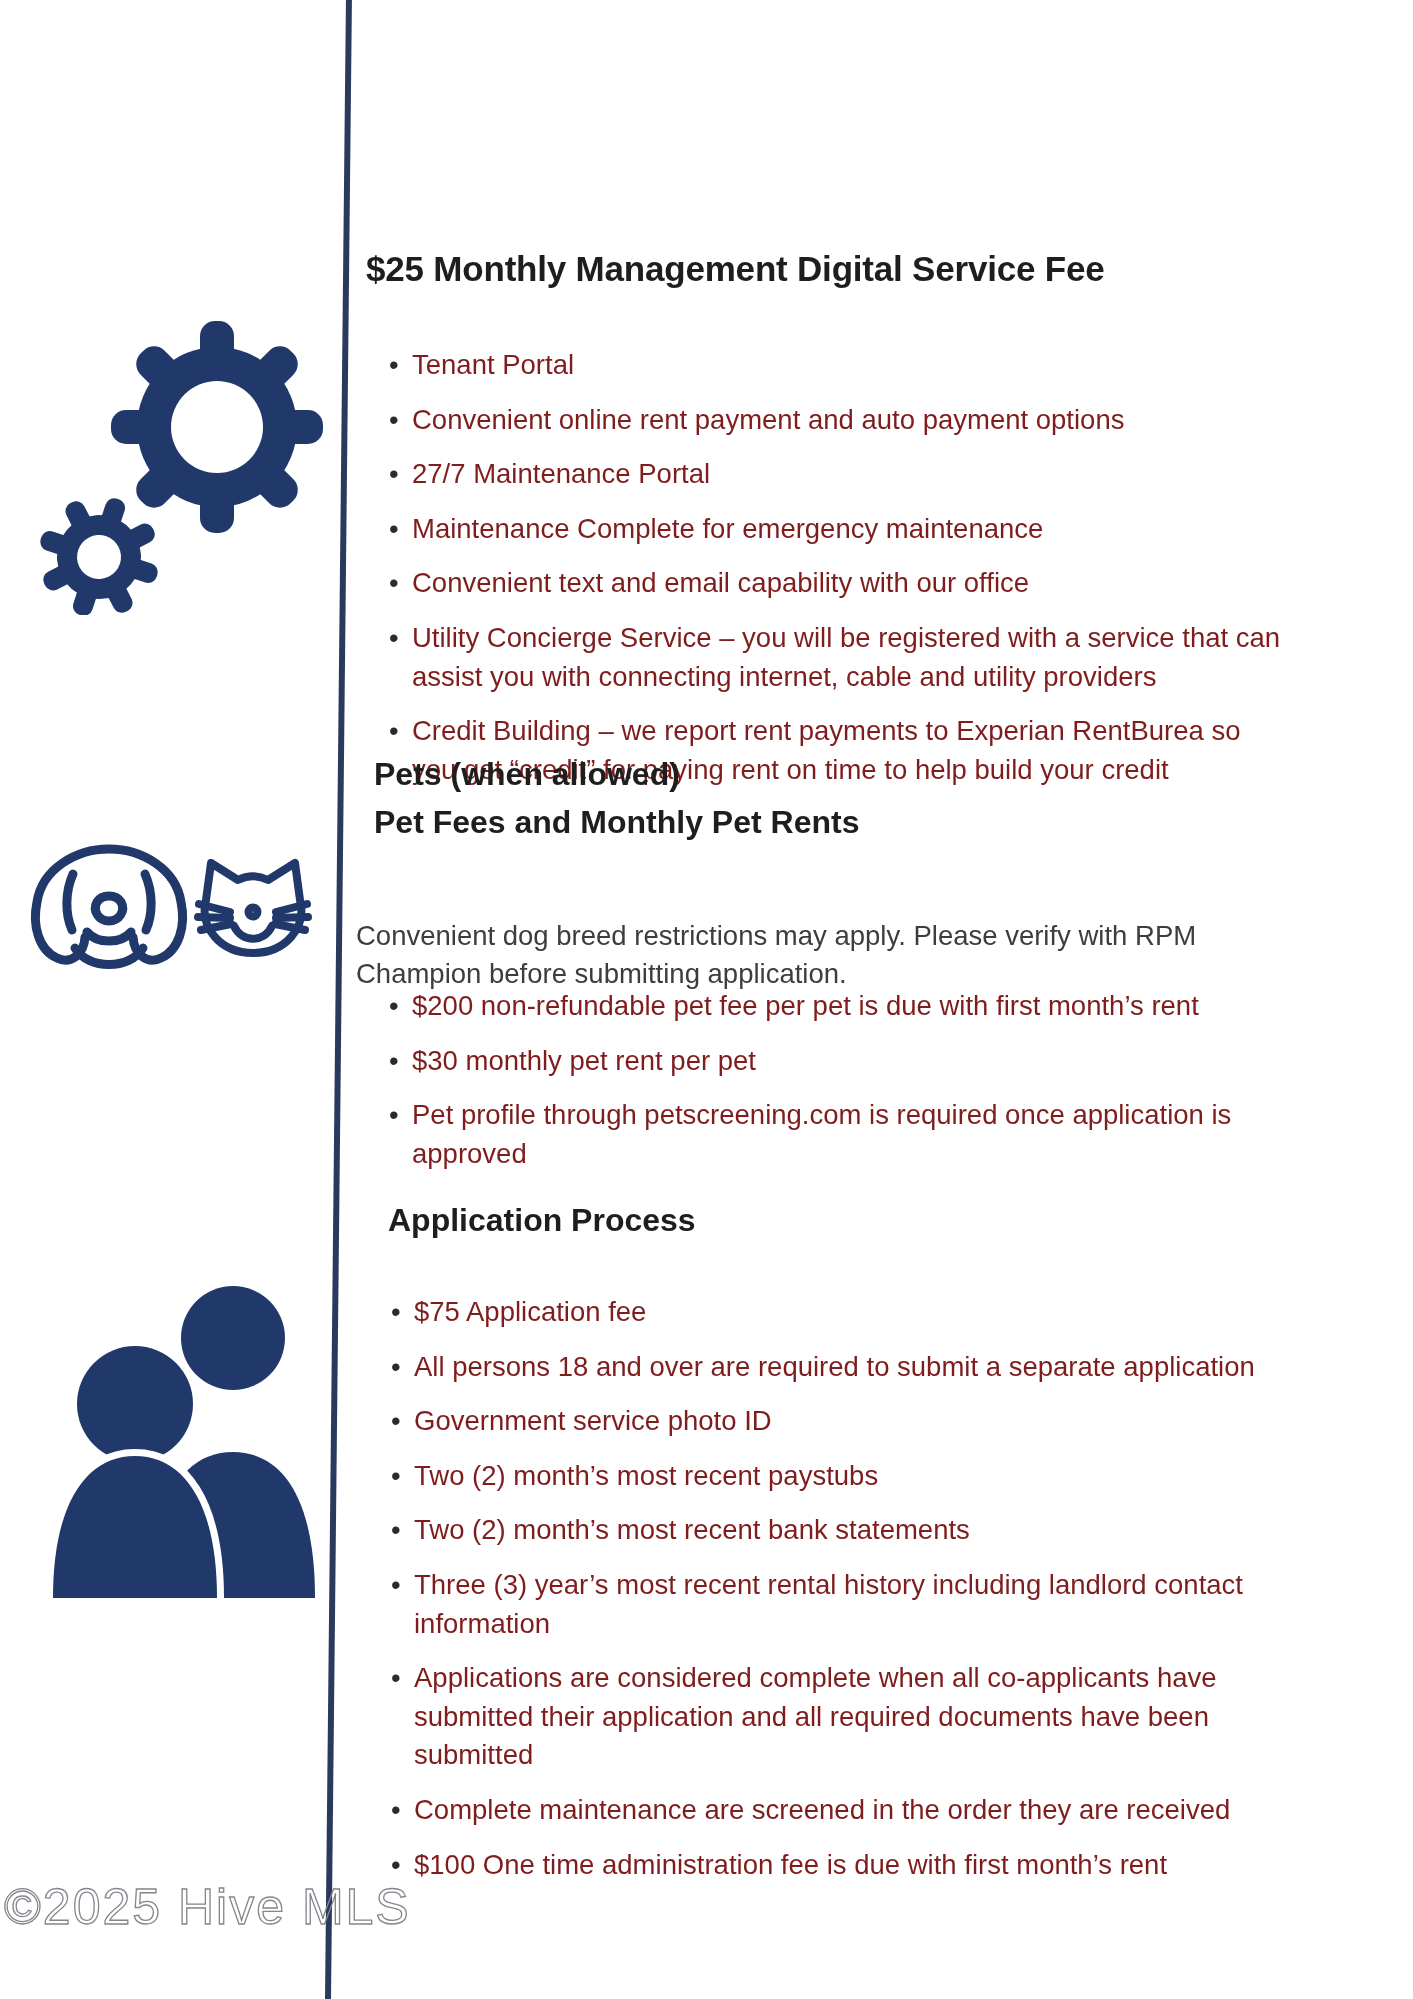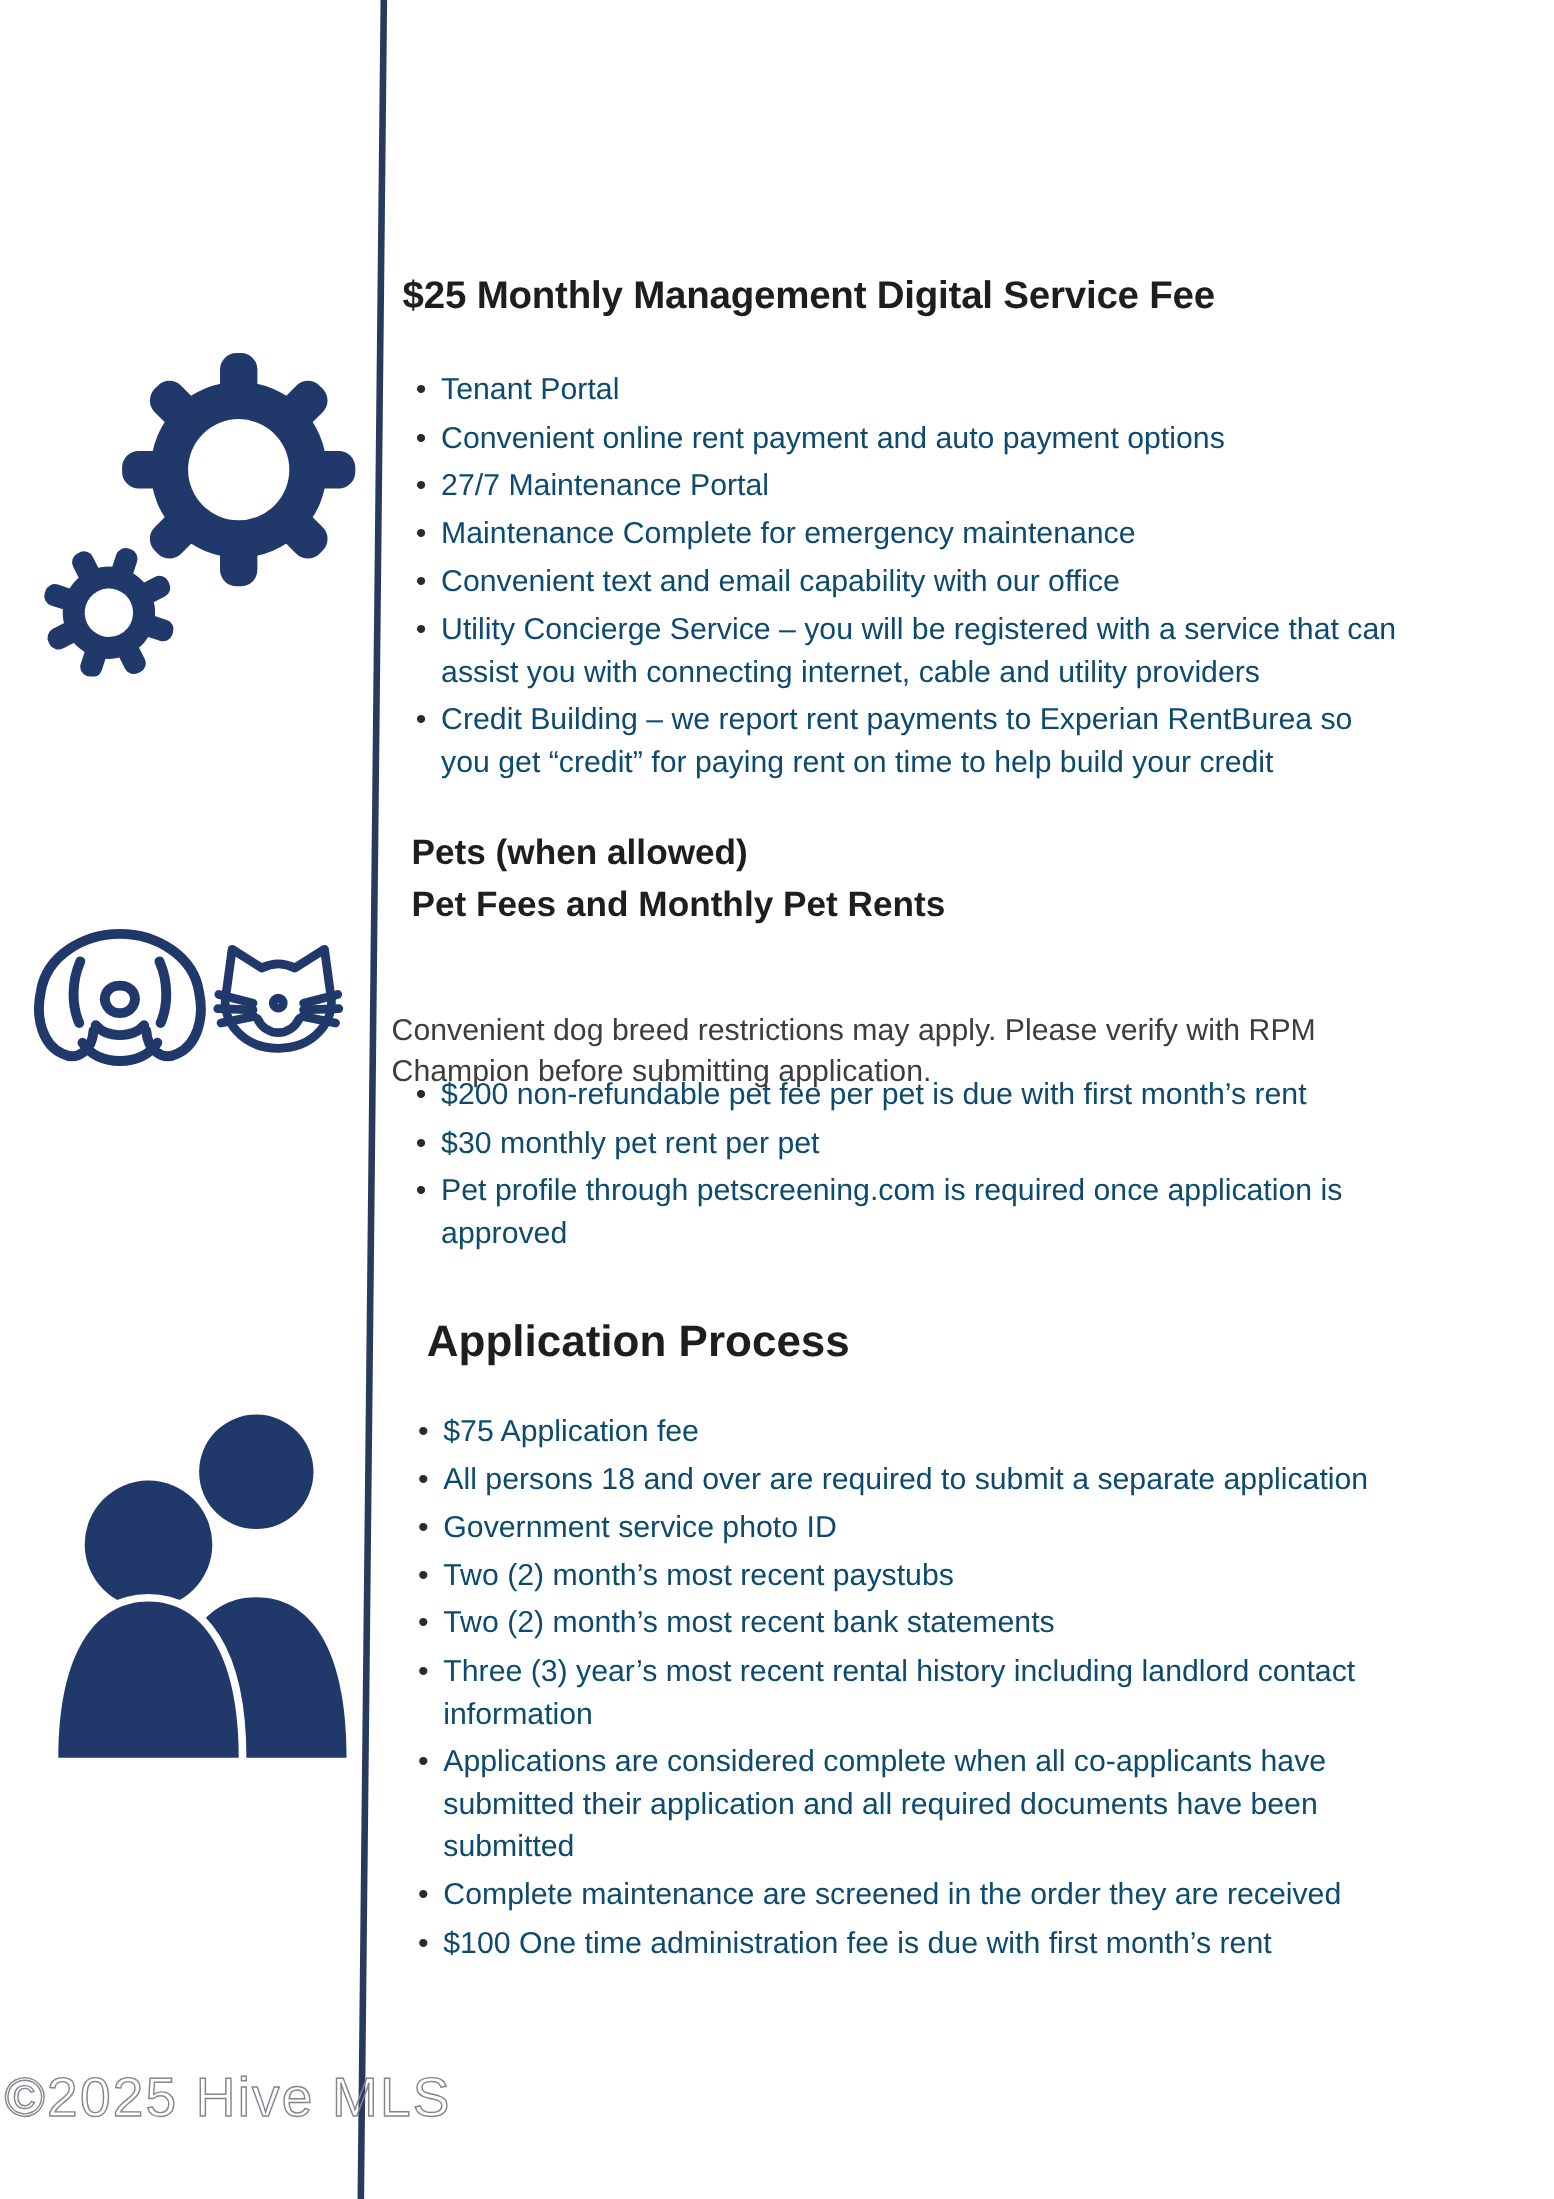--- a/index.html
+++ b/index.html
@@ -11,29 +11,29 @@
     position:absolute;left:346px;top:-6px;width:6px;height:2012px;
     background:#2a3a5f;transform:rotate(0.6deg);transform-origin:top left;
   }
   .icon{position:absolute;}
   .icon-gears{left:35px;top:315px;}
   .icon-pets{left:28px;top:842px;}
   .icon-people{left:35px;top:1272px;}
   h1,h2,h3{margin:0;font-weight:bold;color:#1e1e1e;}
   .title-main{position:absolute;left:366px;top:248px;font-size:35px;line-height:42px;letter-spacing:-0.2px;}
   .title-pets{position:absolute;left:374px;top:750px;font-size:32px;line-height:48px;white-space:pre-line;}
-  .title-app{position:absolute;left:388px;top:1199px;font-size:40px;line-height:42px;}
+  .title-app{position:absolute;left:388px;top:1199px;font-size:32px;line-height:42px;}
   .para{
     position:absolute;left:356px;top:889px;width:1010px;
     font-size:27.5px;line-height:38.6px;white-space:pre-line;color:#3d3d3d;
   }
   ul.blist{position:absolute;margin:0;padding:0;list-style:none;width:1010px;}
   ul.blist li{
-    position:relative;padding-left:24px;margin:5px;
-    font-size:27.5px;line-height:38.6px;white-space:pre-line;color:#0c4a6e;
+    position:relative;padding-left:24px;margin:16px;
+    font-size:27.5px;line-height:38.6px;white-space:pre-line;color:#7f1d1d;
   }
   ul.blist li::before{content:"•";position:absolute;left:1px;top:0;color:#2b2b2b;}
   .list-servicefee{left:372px;top:330px;}
   .list-pets{left:372px;top:971px;}
   .list-app{left:374px;top:1277px;}
   .watermark{
     position:absolute;left:4px;top:1872px;
     font-size:50px;line-height:70px;letter-spacing:2px;
     color:transparent;-webkit-text-stroke:1.3px #85858d;
   }

